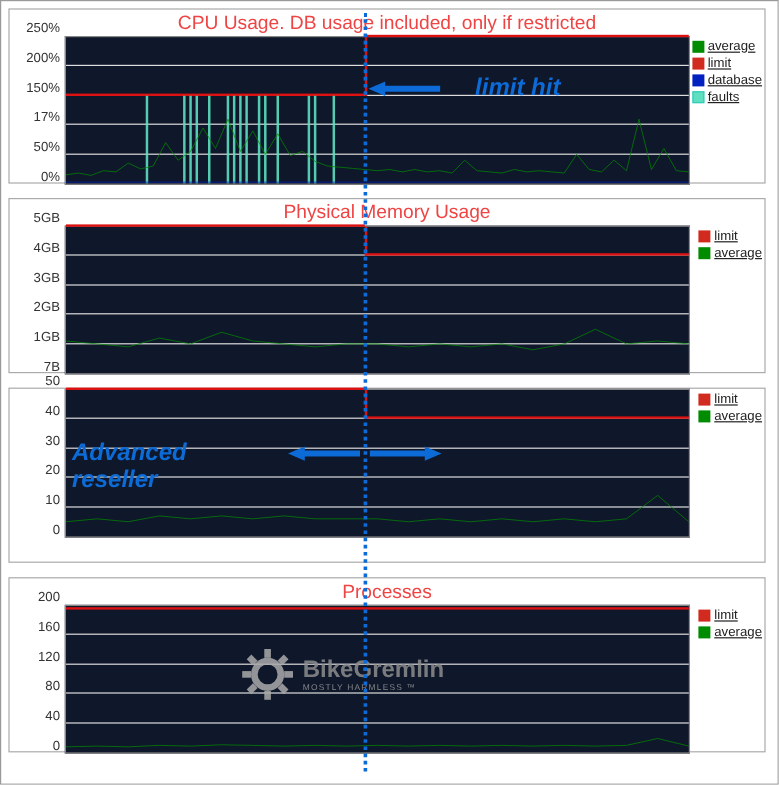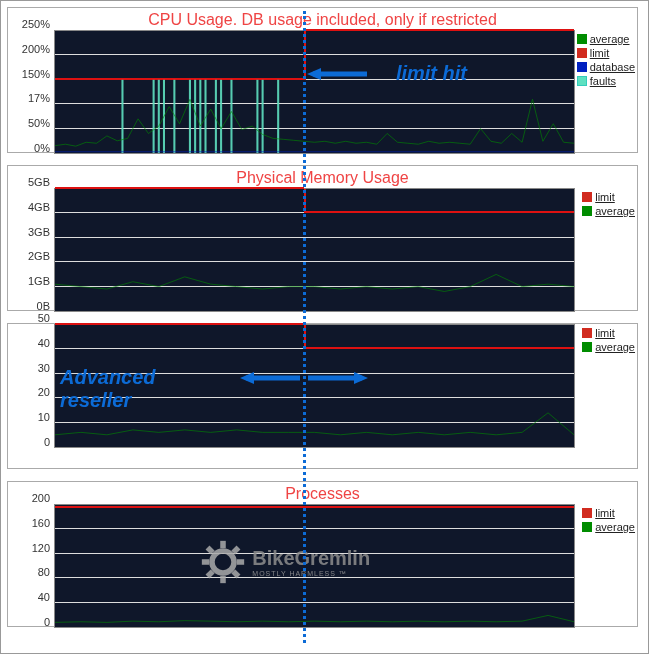--- a/index.html
+++ b/index.html
@@ -199,21 +199,21 @@
           <polygon points="0,7 14,1 14,13" fill="#0c6bd6"></polygon>
         </svg>
       </div>
     </div>
     <div class="anno" style="left:calc(46px + 48% + 40px); top:54px">limit hit</div>
   </div>
 
   <div class="panel" style="height:146px;">
     <div class="panel-title">Physical Memory Usage</div>
     <div class="plotbox" style="height:124px;">
-      <div class="ytick" style="bottom:-6px">0B</div>
+      <div class="ytick" style="bottom:-6px">7B</div>
       <div class="ytick" style="bottom:calc(20% - 6px)">1GB</div>
       <div class="ytick" style="bottom:calc(40% - 6px)">2GB</div>
       <div class="ytick" style="bottom:calc(60% - 6px)">3GB</div>
       <div class="ytick" style="bottom:calc(80% - 6px)">4GB</div>
       <div class="ytick" style="bottom:calc(100% - 6px)">5GB</div>
       <div class="legend">
         <div class="legend-row">
             <span class="swatch" style="background:#d12b1f"></span>
             <span>limit</span>
           </div>

